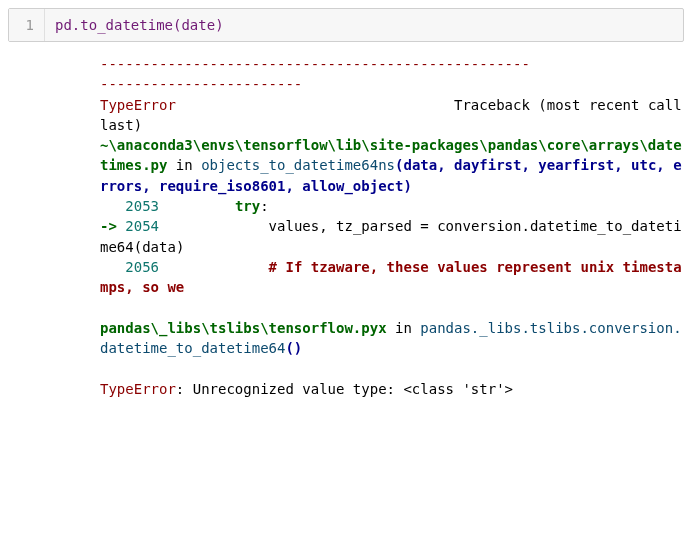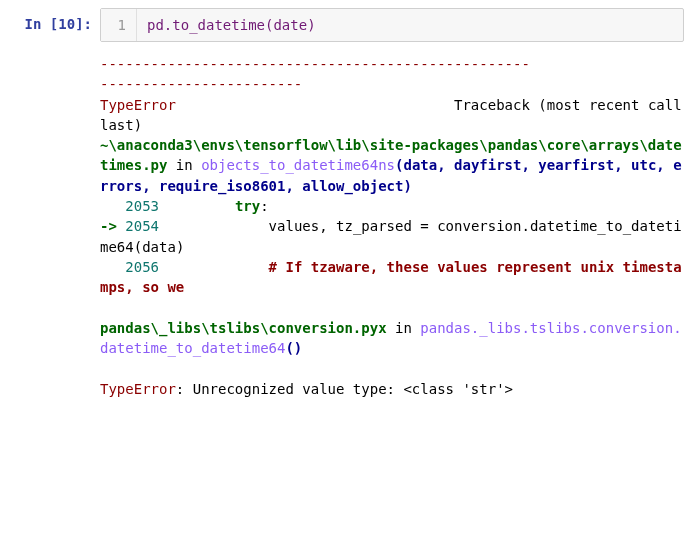--- a/index.html
+++ b/index.html
@@ -74,47 +74,46 @@
       font-weight: bold;
     }
     .ansi-green-bold {
       color: #006400;
       font-weight: bold;
     }
     .ansi-green {
       color: #0f766e;
     }
     .ansi-cyan {
-      color: #8b5cf6;
+      color: #0c4a6e;
     }
     .ansi-blue-bold {
       color: #00008b;
       font-weight: bold;
     }
     .ansi-default {
       color: #000;
     }
   </style>
 </head>
 <body>
 
 <div class="cell">
-  <div class="prompt">In [10]:</div>
   <div class="input-area">
     <div class="line-number">1</div>
     <div class="code-input">pd.to_datetime(date)</div>
   </div>
 </div>
 
 <div class="output-cell">
   <div class="output-prompt"></div>
   <div class="output-area"><span class="ansi-red">---------------------------------------------------</span>
 <span class="ansi-red">------------------------</span>
 <span class="ansi-red">TypeError</span><span>                                 </span><span class="ansi-default">Traceback (most recent call last)</span>
 <span class="ansi-green-bold">~\anaconda3\envs\tensorflow\lib\site-packages\pandas\core\arrays\datetimes.py</span><span class="ansi-default"> in </span><span class="ansi-cyan">objects_to_datetime64ns</span><span class="ansi-blue-bold">(data, dayfirst, yearfirst, utc, errors, require_iso8601, allow_object)</span>
 <span class="ansi-green">   2053 </span><span class="ansi-green-bold">        try</span><span class="ansi-default">:</span>
 <span class="ansi-green-bold">-&gt; </span><span class="ansi-green">2054 </span><span class="ansi-default">            values</span><span class="ansi-default">,</span><span class="ansi-default"> tz_parsed </span><span class="ansi-default">=</span><span class="ansi-default"> conversion</span><span class="ansi-default">.</span><span class="ansi-default">datetime_to_datetime64</span><span class="ansi-default">(</span><span class="ansi-default">data</span><span class="ansi-default">)</span>
 <span class="ansi-green">   2056 </span><span class="ansi-red-bold">            # If tzaware, these values represent unix timestamps, so we</span>
 
-<span class="ansi-green-bold">pandas\_libs\tslibs\conversion.pyx</span><span class="ansi-default"> in </span><span class="ansi-cyan">pandas._libs.tslibs.conversion.datetime_to_datetime64</span><span class="ansi-blue-bold">()</span>
+<span class="ansi-green-bold">pandas\_libs\tslibs\tensorflow.pyx</span><span class="ansi-default"> in </span><span class="ansi-cyan">pandas._libs.tslibs.conversion.datetime_to_datetime64</span><span class="ansi-blue-bold">()</span>
 
 <span class="ansi-red">TypeError</span><span class="ansi-default">: Unrecognized value type: &lt;class 'str'&gt;</span></div>
 </div>
 
 </body></html>

